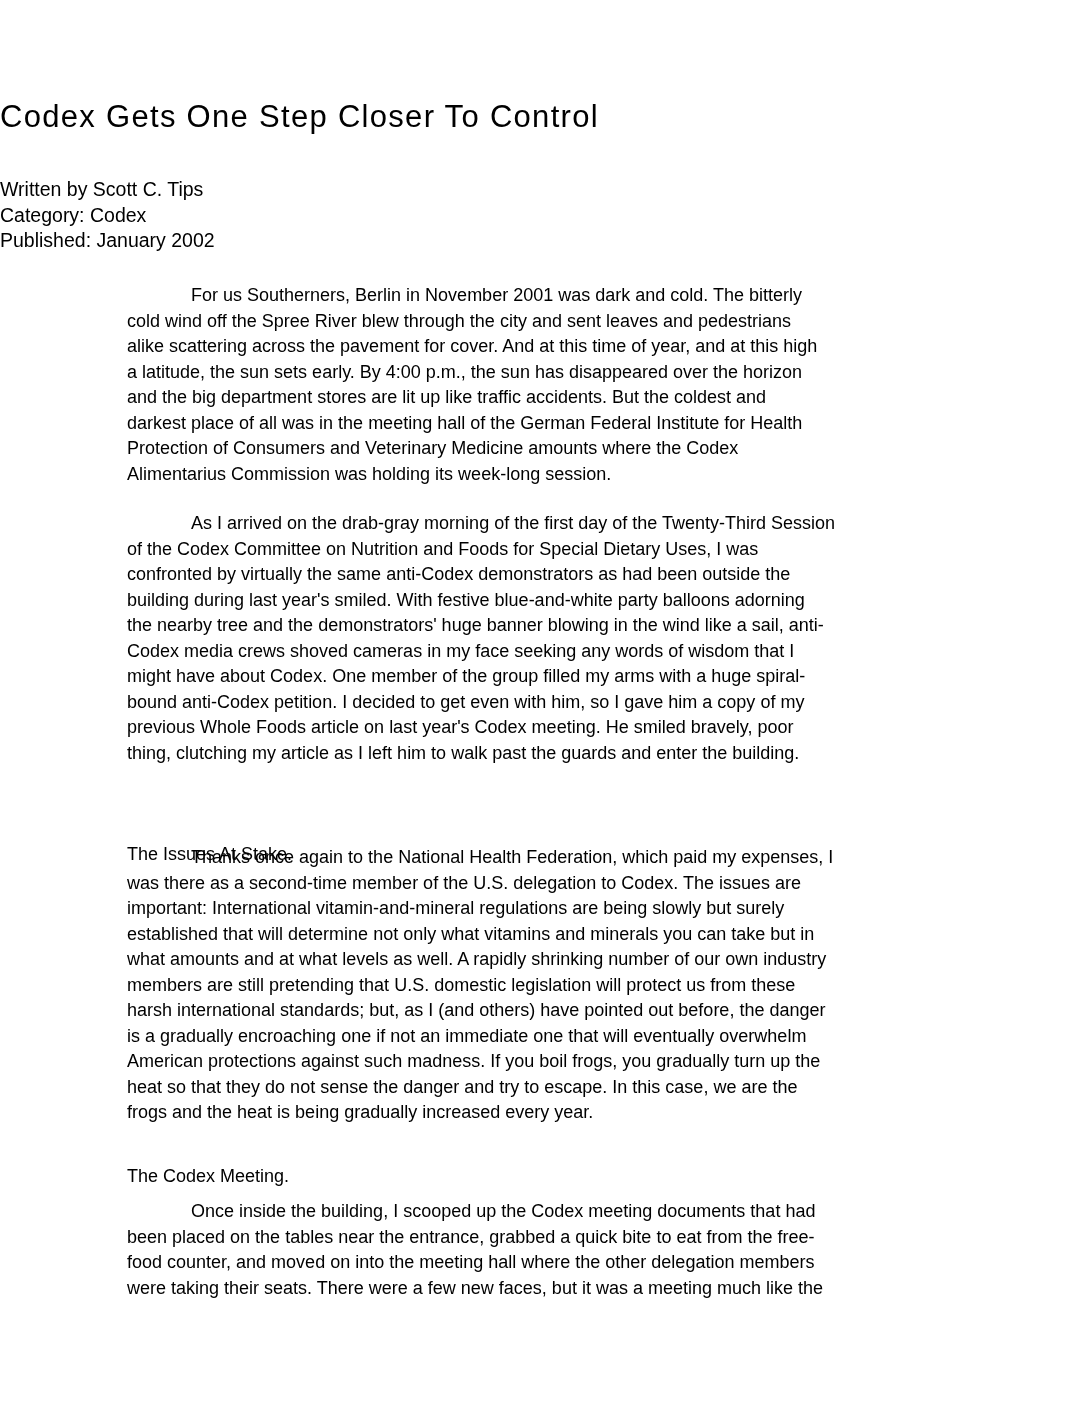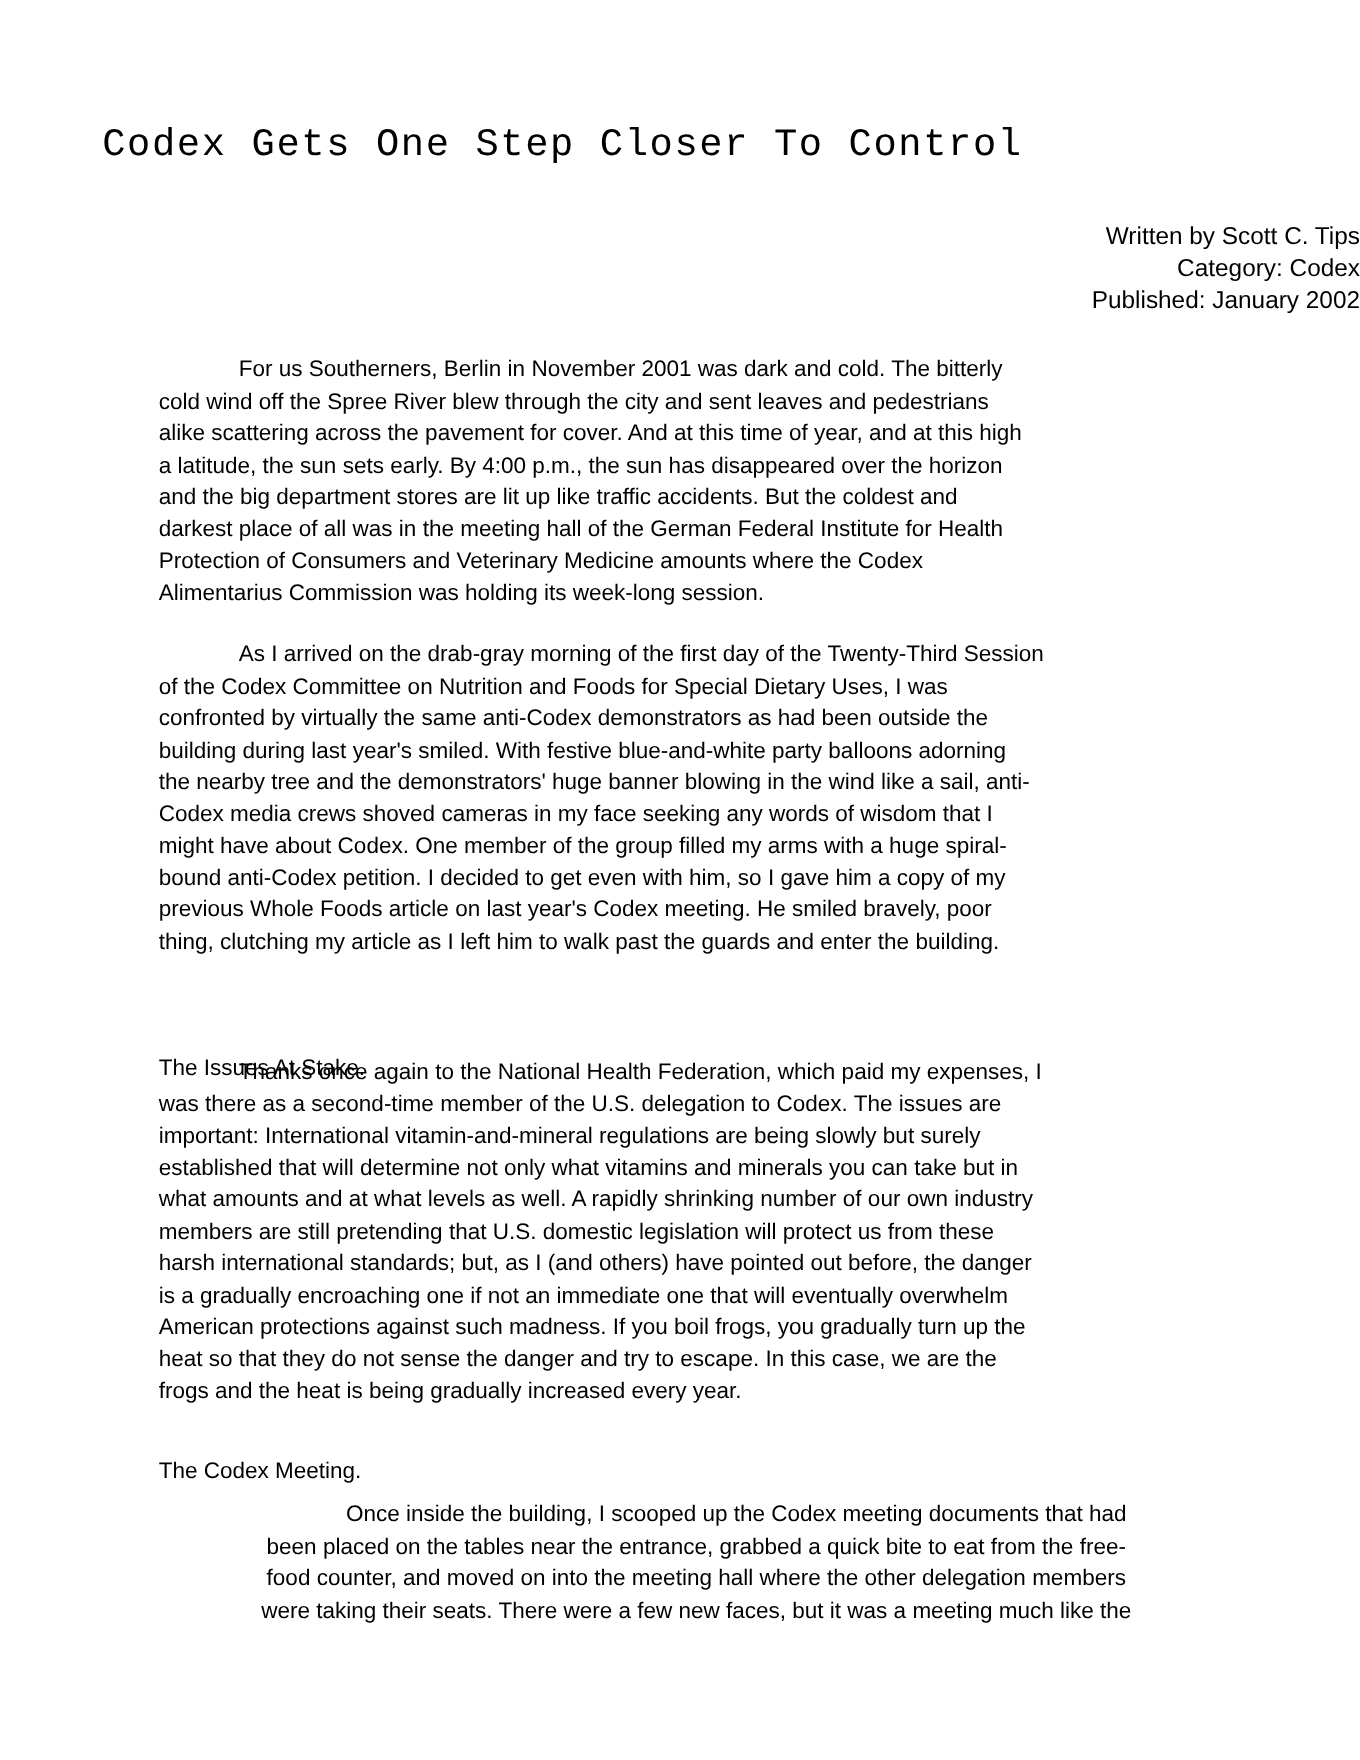--- a/index.html
+++ b/index.html
@@ -20,55 +20,54 @@
       left: 0;
       top: 0;
       width: 1088px;
       height: 1408px;
     }
     .title {
       position: absolute;
       left: 0;
       width: 900px;
       top: 97px;
-      text-align: center;
+      text-align: left;
       font-size: 31px;
       letter-spacing: 1.3px;
       line-height: 40px;
       margin: 0;
       font-weight: normal;
-      font-family: Liberation Mono, monospace;
     }
     .meta {
       position: absolute;
       left: 0;
       width: 1088px;
       top: 177px;
-      text-align: right;
+      text-align: left;
       font-size: 19.5px;
       line-height: 25.6px;
     }
     .meta div { white-space: nowrap; }
     .body-text {
       position: absolute;
       left: 127px;
       width: 860px;
       font-size: 18px;
       line-height: 25.5px;
       white-space: nowrap;
     }
     .para .line { display: block; }
     .para .line.first { text-indent: 64px; }
     .heading { display: block; }
     #p1 { top: 283px; }
     #p2 { top: 511px; }
     #h1 { top: 795px; margin-top: 47px; }
     #p3 { top: 845px; }
     #h2 { top: 1148px; margin-top: 16px; }
-    #p4 { top: 1199px; text-align: center; }
+    #p4 { top: 1199px; }
   </style>
 </head>
 <body>
 
 <div class="page">
 
   <h1 class="title">Codex Gets One Step Closer To Control</h1>
 
   <div class="meta">
     <div>Written by Scott C. Tips</div>

